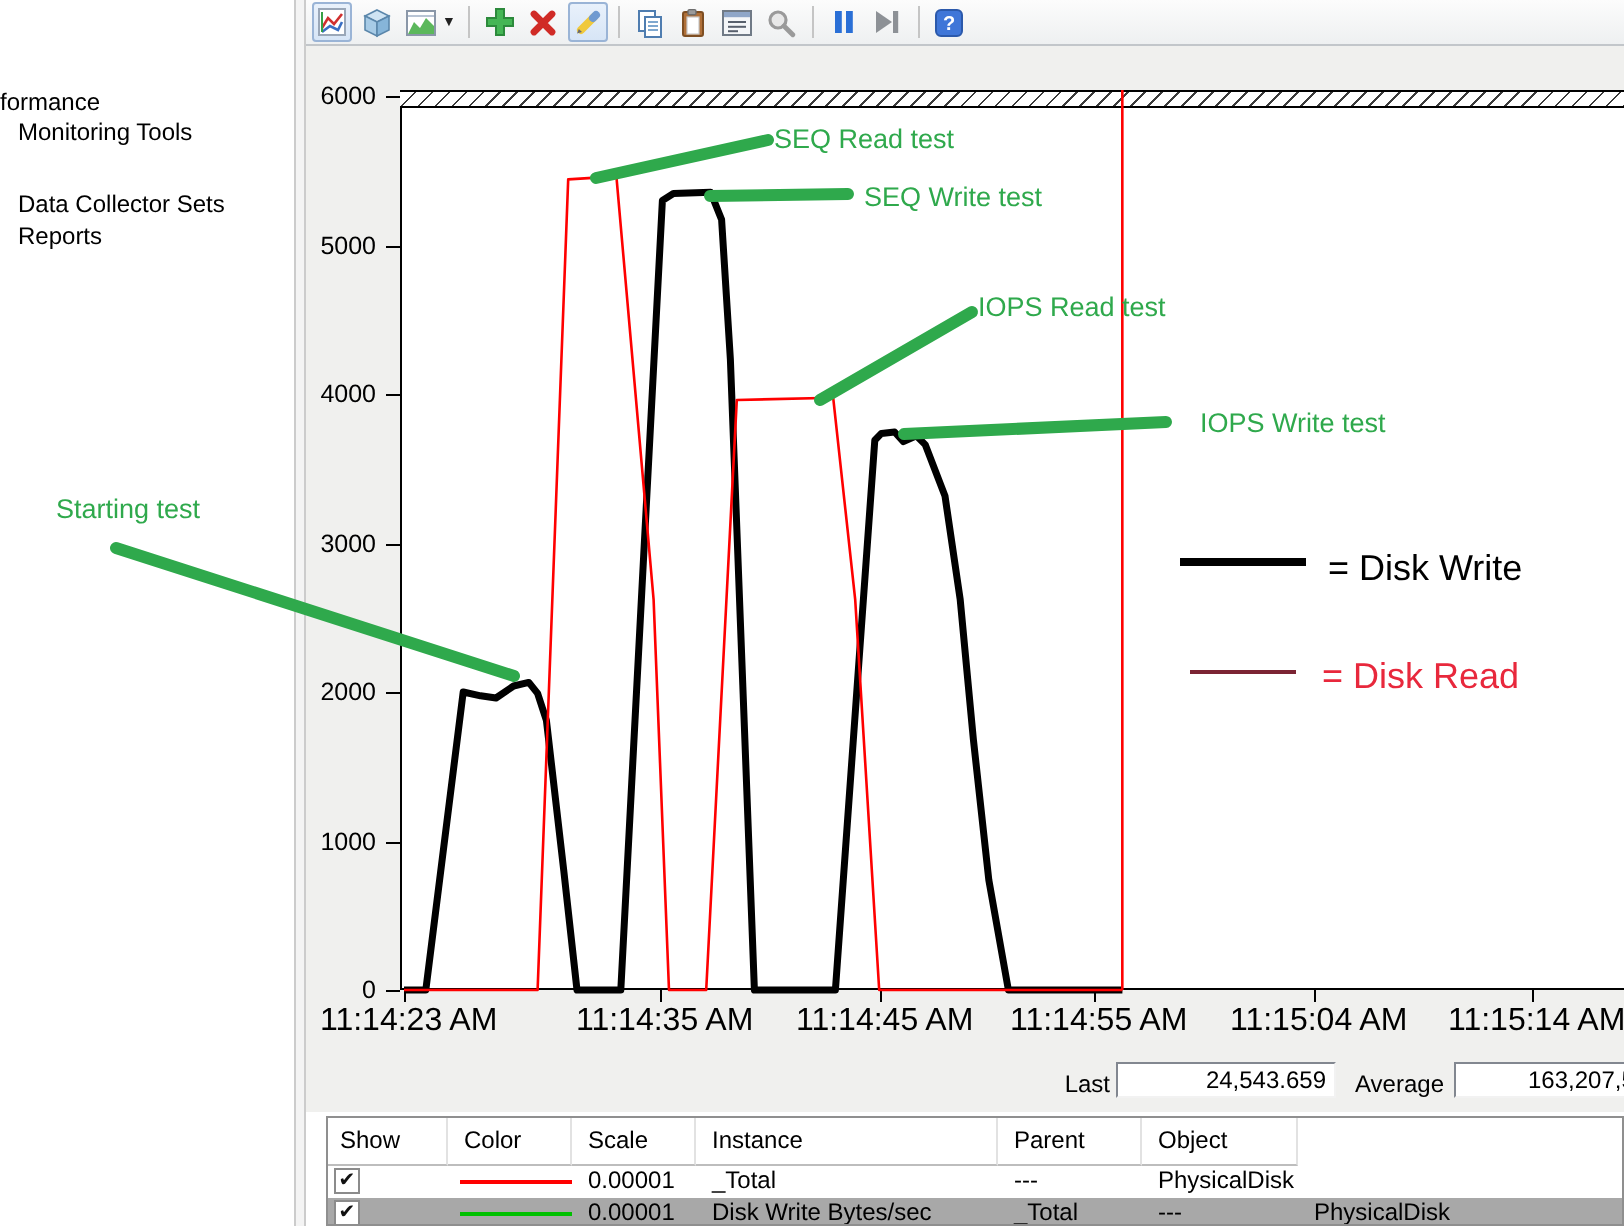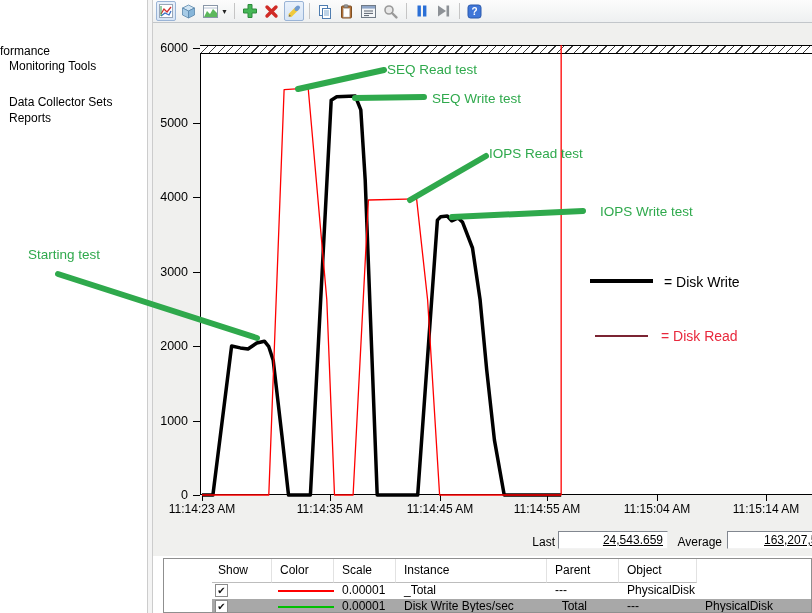--- a/index.html
+++ b/index.html
@@ -37,32 +37,32 @@
   
   #chart-bg{left:153px;top:23px;width:659px;height:533px;background:#f0f0ee;}
   #plot{left:200px;top:45px;width:612px;height:450px;background:#fff;
     border-left:1px solid #000;border-bottom:1px solid #000;box-sizing:border-box;}
   #hatch-band{left:200px;top:45px;width:612px;height:9px;box-sizing:border-box;
     border-top:1px solid #000;border-bottom:1px solid #000;
     background:repeating-linear-gradient(135deg,#ffffff 0px,#ffffff 5px,#3c3c3c 5px,#3c3c3c 6px);}
   .ytick{width:7px;height:1px;background:#000;}
   .ylab{width:38px;text-align:right;font-size:12.5px;color:#000;}
   .xtick{width:1px;height:6px;background:#000;}
-  .xlab{width:84px;text-align:center;font-size:12px;color:#000;white-space:nowrap;}
+  .xlab{width:84px;text-align:center;font-size:16px;color:#000;white-space:nowrap;}
   #overlay-svg{left:0;top:0;pointer-events:none;}
   .annot-text{font-size:13.5px;white-space:nowrap;}
-  .legend-label{font-size:14px;white-space:nowrap;}
+  .legend-label{font-size:18px;white-space:nowrap;}
   
   .vb-label{font-size:12px;color:#000;text-align:right;}
   .vb-box{height:18px;background:#fff;box-sizing:border-box;
     border:1px solid;border-color:#828790 #f2f2f2 #f2f2f2 #828790;
-    font-size:12px;color:#000;line-height:16px;white-space:nowrap;overflow:hidden;text-decoration:underline;}
+    font-size:12px;color:#000;line-height:16px;white-space:nowrap;overflow:hidden;}
   
   #counter-table{left:163px;top:558px;width:649px;height:55px;background:#fff;
-    border:1px solid #8f8f8f;box-sizing:border-box;overflow:hidden;padding-left:48px;}
+    border:1px solid #8f8f8f;box-sizing:border-box;overflow:hidden;}
   .tbl-grid{display:grid;grid-template-columns:60px 62px 62px 151px 72px 78px 1fr;}
   .th{font-size:12px;color:#000;padding:4px 0 0 8px;height:24px;box-sizing:border-box;
     border-right:1px solid #e2e2e2;border-bottom:1px solid #bdbdbd;white-space:nowrap;}
   .th:first-child{padding-left:6px;}
   .td{font-size:12px;color:#000;height:16px;line-height:15px;box-sizing:border-box;
     padding-left:8px;white-space:nowrap;overflow:hidden;}
   .row-sel{background:#a8a8a8;}
   .cb{width:13px;height:13px;background:#fff;border:1px solid #8b8b8b;box-sizing:border-box;
     margin:1px 0 0 3px;text-align:center;line-height:11px;font-size:10px;color:#111;}
   .swatch{height:2px;width:80px;margin:7px 0 0 6px;}

